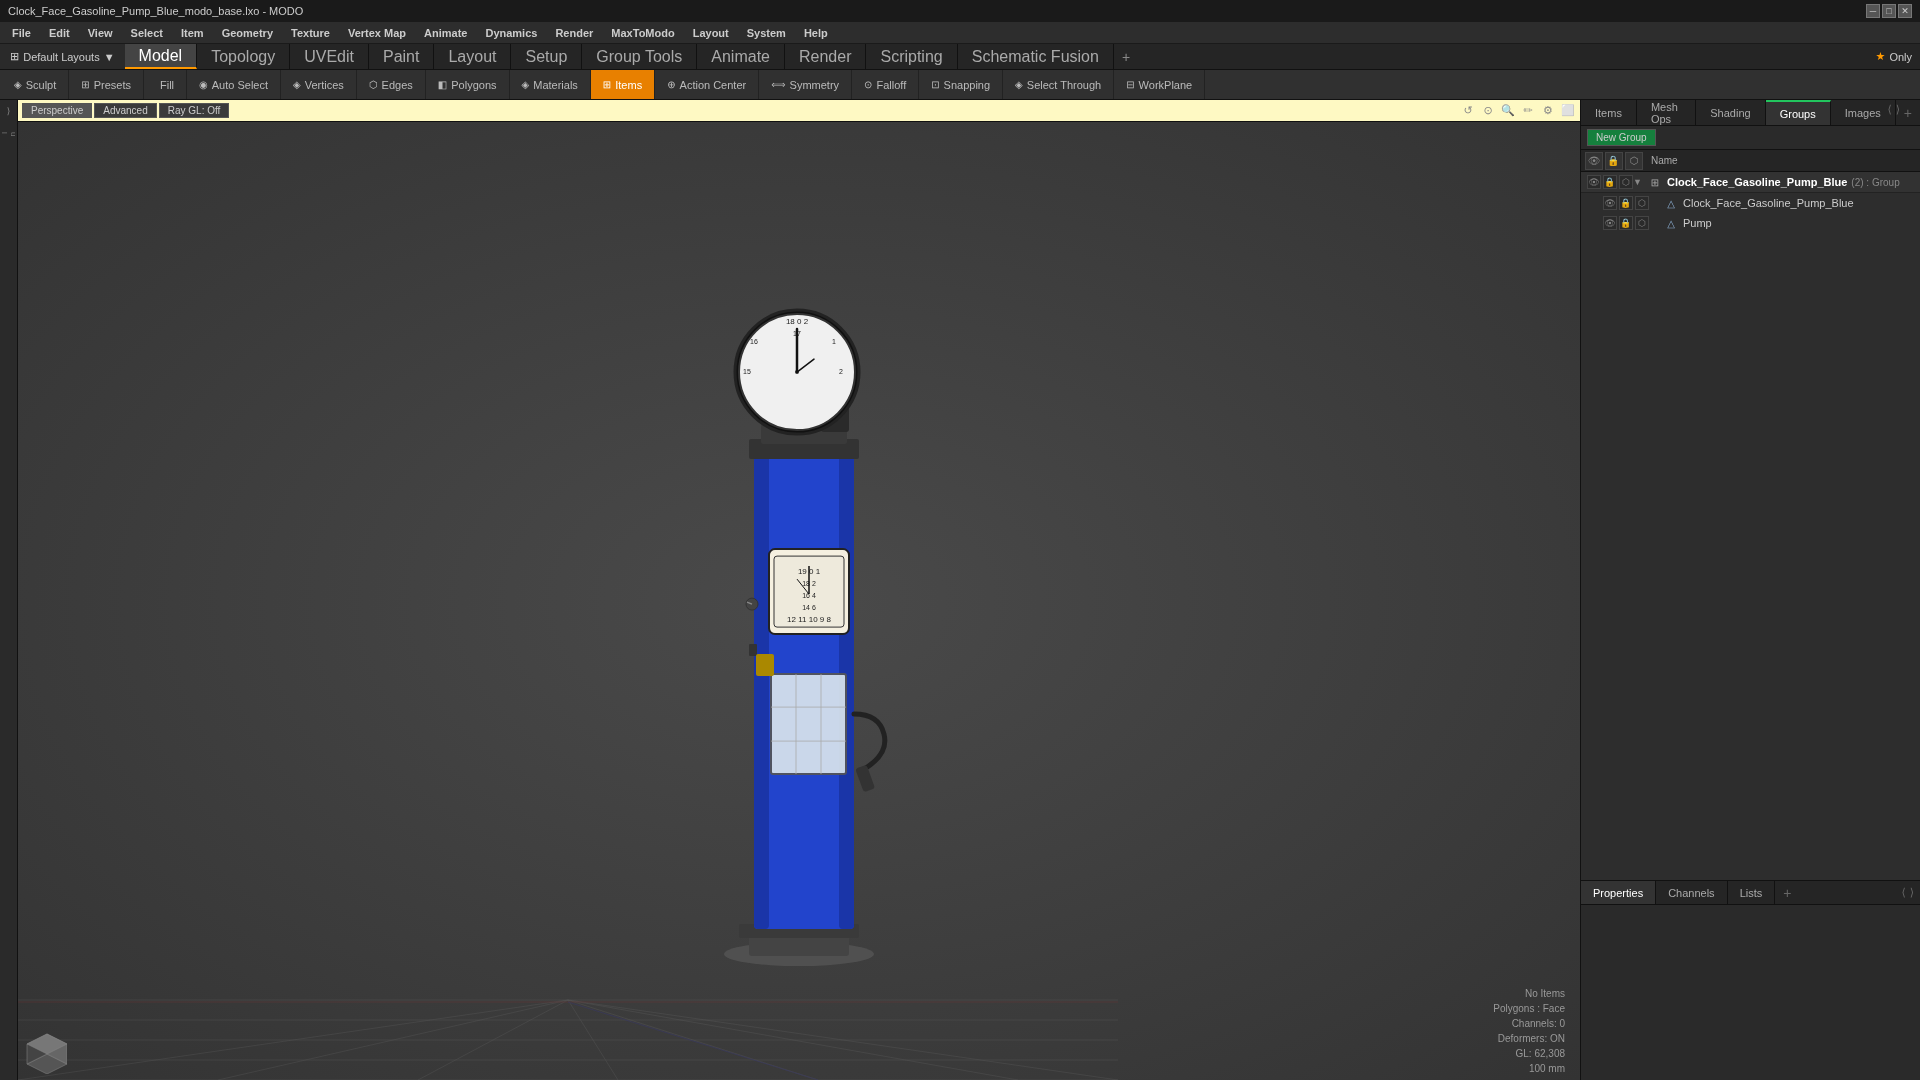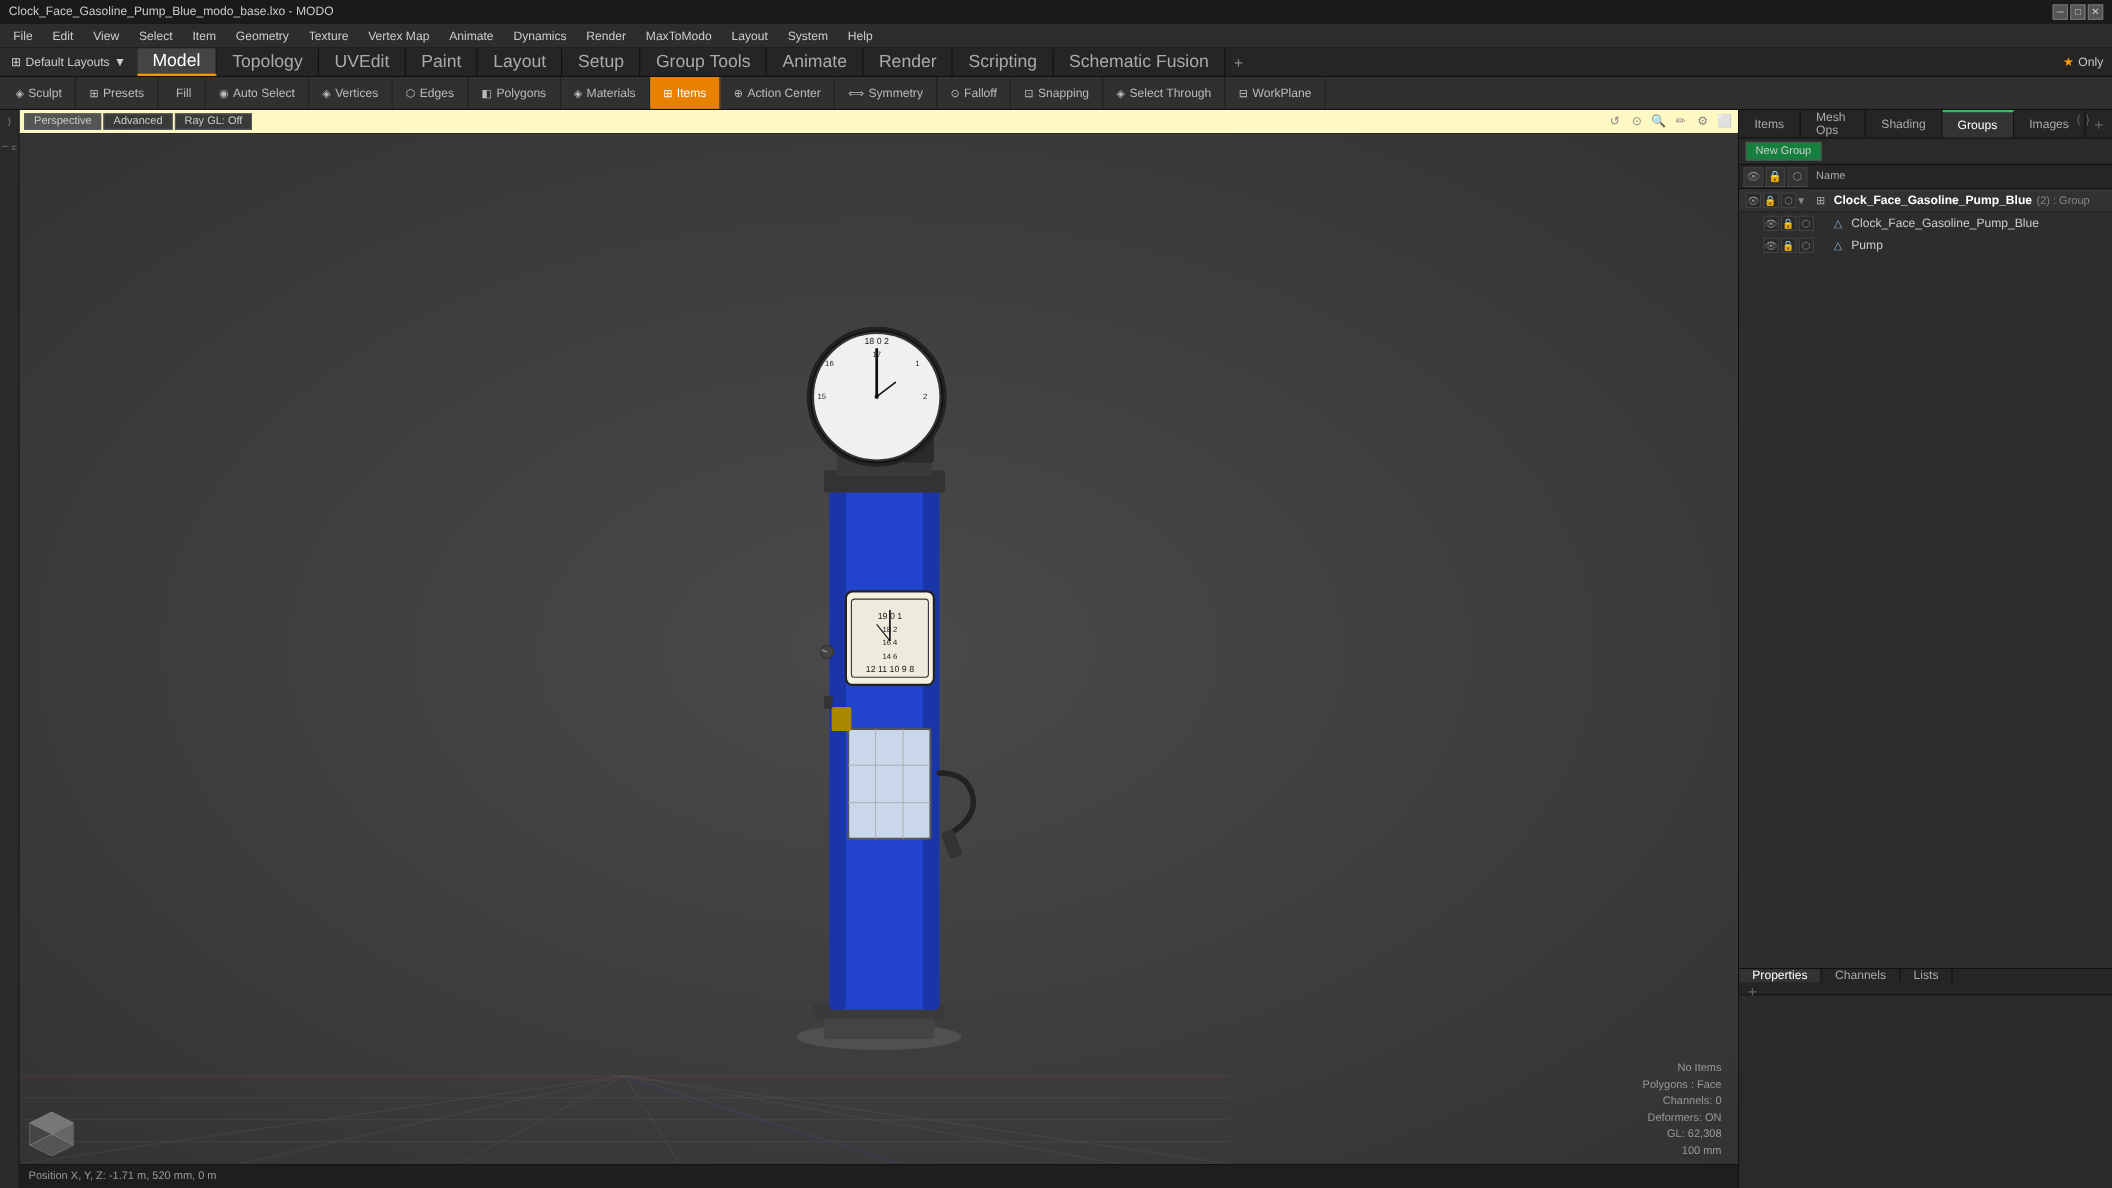--- a/index.html
+++ b/index.html
@@ -3,21 +3,21 @@
   <meta charset="utf-8">
   <style>
     * { margin: 0; padding: 0; box-sizing: border-box; }
     body { width: 1920px; height: 1080px; background: #3a3a3a; font-family: 'Segoe UI', Arial, sans-serif; font-size: 11px; color: #ccc; overflow: hidden; user-select: none; }
 
     
     #titlebar { height: 22px; background: #1a1a1a; display: flex; align-items: center; justify-content: space-between; padding: 0 8px; }
     .titlebar-btn { width: 14px; height: 14px; background: #555; border: 1px solid #777; cursor: pointer; display: flex; align-items: center; justify-content: center; font-size: 9px; color: #ccc; }
 
     
-    #menubar { height: 22px; background: #2d2d2d; display: flex; align-items: center; padding: 0 4px; gap: 2px; border-bottom: 1px solid #1a1a1a; }
+    #menubar { height: 22px; background: #2d2d2d; display: flex; align-items: center; padding: 0 4px; gap: 2px; border-bottom: 1px solid #1a1a1a; font-weight: bold; }
     .menu-item { padding: 2px 8px; color: #ccc; font-size: 11px; cursor: pointer; }
 
     
     #modetabs { height: 26px; background: #252525; display: flex; align-items: stretch; border-bottom: 1px solid #111; }
     .mode-tab { padding: 0 14px; display: flex; align-items: center; font-size: 16px; color: #aaa; cursor: pointer; border-right: 1px solid #111; }
     .mode-tab.active { background: #444; color: #fff; border-bottom: 2px solid #f90; }
     #layout-selector { padding: 0 10px; display: flex; align-items: center; gap: 4px; font-size: 11px; color: #ccc; background: #2a2a2a; cursor: pointer; }
 
     
     #tooltabs { height: 30px; background: #303030; display: flex; align-items: stretch; border-bottom: 1px solid #111; padding-left: 2px; }
@@ -80,21 +80,21 @@
     .tree-icon { width: 16px; height: 16px; display: flex; align-items: center; justify-content: center; font-size: 10px; margin-right: 4px; }
     .tree-label { font-size: 11px; color: #ccc; }
     .tree-label.group-label { font-weight: bold; color: #fff; }
     .tree-count { font-size: 10px; color: #888; margin-left: 4px; }
     .tree-indent { padding-left: 20px; }
     .tree-vis-icons { display: flex; gap: 2px; margin-left: 2px; }
     .tree-vis-icon { width: 14px; height: 14px; display: flex; align-items: center; justify-content: center; font-size: 9px; color: #888; border: 1px solid #444; background: #2a2a2a; cursor: pointer; }
 
     
     #bottom-right-panel { height: 200px; border-top: 1px solid #111; display: flex; flex-direction: column; }
-    #bottom-tabs { height: 24px; background: #252525; display: flex; align-items: stretch; border-bottom: 1px solid #111; flex-direction: column; }
+    #bottom-tabs { height: 24px; background: #252525; display: flex; align-items: stretch; border-bottom: 1px solid #111; }
     .bottom-tab { padding: 0 12px; display: flex; align-items: center; font-size: 11px; color: #aaa; cursor: pointer; border-right: 1px solid #111; }
     .bottom-tab.active { background: #333; color: #fff; }
     .bottom-tab-add { padding: 0 8px; display: flex; align-items: center; font-size: 14px; color: #666; cursor: pointer; }
     #bottom-content { flex: 1; background: #2a2a2a; }
 
     
     .pump-svg { width: 220px; }
 
     
     #only-badge { margin-left: auto; padding: 0 8px; display: flex; align-items: center; gap: 4px; font-size: 11px; color: #ccc; }
@@ -347,23 +347,20 @@
           <div>No Items</div>
           <div>Polygons : Face</div>
           <div>Channels: 0</div>
           <div>Deformers: ON</div>
           <div>GL: 62,308</div>
           <div>100 mm</div>
         </div>
       </div>
     </div>
 
-    <div style="height:22px;background:#1e1e1e;display:flex;align-items:center;padding:0 8px;border-top:1px solid #111;">
-      <span style="font-size:10px;color:#999;">Position X, Y, Z:  -1.71 m, 520 mm, 0 m</span>
-    </div>
   </div>
 
   <div id="right-panel">
 
     <div id="right-tabs" style="position:relative;">
       <div id="right-tabs-list" style="display:flex;align-items:stretch;flex:1;">
           <div class="right-tab">Items</div>
           <div class="right-tab">Mesh Ops</div>
           <div class="right-tab">Shading</div>
           <div class="right-tab active">Groups</div>

